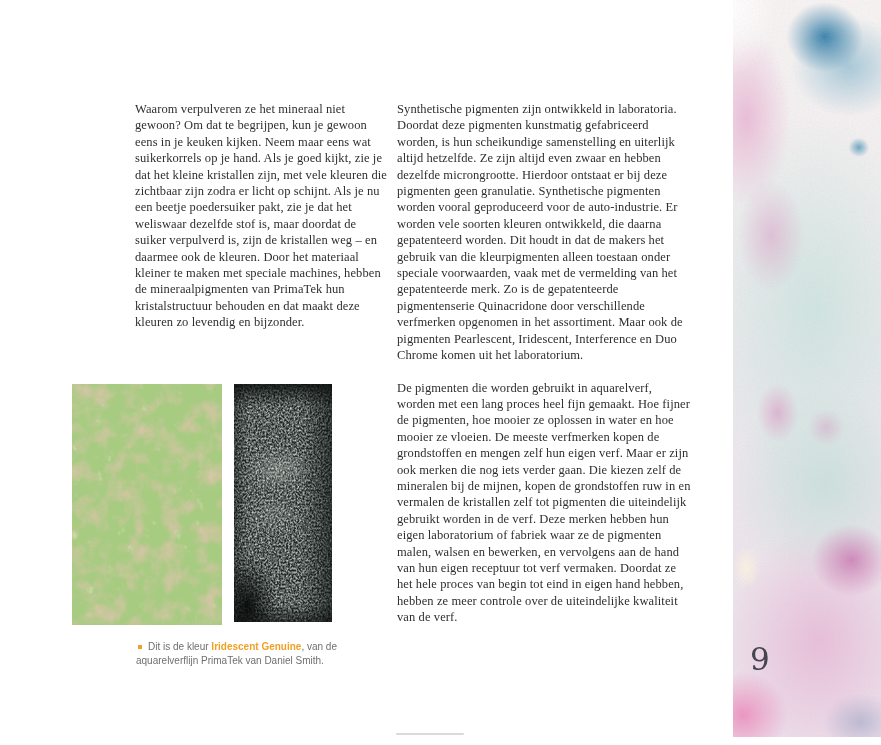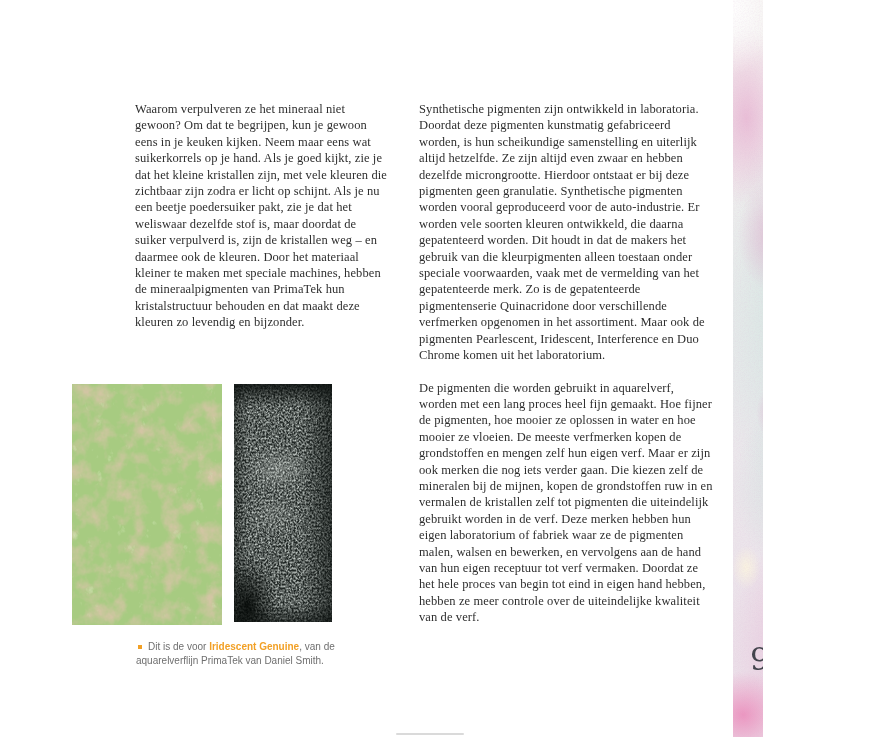--- a/index.html
+++ b/index.html
@@ -1,32 +1,32 @@
 <!DOCTYPE html>
 <html><head>
 <meta charset="utf-8">
 <style>
   html,body{margin:0;padding:0;background:#ffffff;}
   .page{
     position:relative;
-    width:763px;height:745px;
+    width:881px;height:745px;
     background:#ffffff;
     overflow:hidden;
     font-family:"Liberation Serif", serif;
   }
   .col{
     position:absolute;
     color:#2e2e2e;
     font-size:12.5px;
     line-height:16.4px;
     text-align:left;
     letter-spacing:0.1px;
   }
   .col-left{left:135px;top:101px;width:254px;}
-  .col-right{left:419px;top:101px;width:294px;}
+  .col-right{left:397px;top:101px;width:294px;}
   .col p{margin:0 0 16px 0;}
   .swatch{
     position:absolute;
     overflow:hidden;
   }
   .swatch-green{left:72px;top:384px;width:150px;height:241px;}
   .swatch-dark{left:234px;top:384px;width:98px;height:238px;}
   .swatch svg{display:block;}
   .dark-overlay{
     position:absolute;left:0;top:0;width:100%;height:100%;
@@ -144,21 +144,21 @@
                     1.9 0 0 0 -0.6"></feColorMatrix>
         </filter>
       </defs>
       <rect width="98" height="238" fill="#202624"></rect>
       <rect width="98" height="238" filter="url(#darkF)"></rect>
     </svg>
     <div class="dark-overlay"></div>
   </div>
 
   <div class="caption">
-    <span class="bullet"></span><span>Dit is de voor </span><span class="hl">Iridescent Genuine</span><span>, van de aquarelverflijn PrimaTek van Daniel Smith.</span>
+    <span class="bullet"></span><span>Dit is de kleur </span><span class="hl">Iridescent Genuine</span><span>, van de aquarelverflijn PrimaTek van Daniel Smith.</span>
   </div>
 
   <div class="watercolor">
     <svg width="148" height="737" xmlns="http://www.w3.org/2000/svg">
       <defs>
         <filter id="grainF" x="0" y="0" width="100%" height="100%">
           <feTurbulence type="fractalNoise" baseFrequency="0.8" numOctaves="2" seed="11"></feTurbulence>
           <feColorMatrix type="matrix" values="0 0 0 0 0.70
                     0 0 0 0 0.45
                     0 0 0 0 0.66

